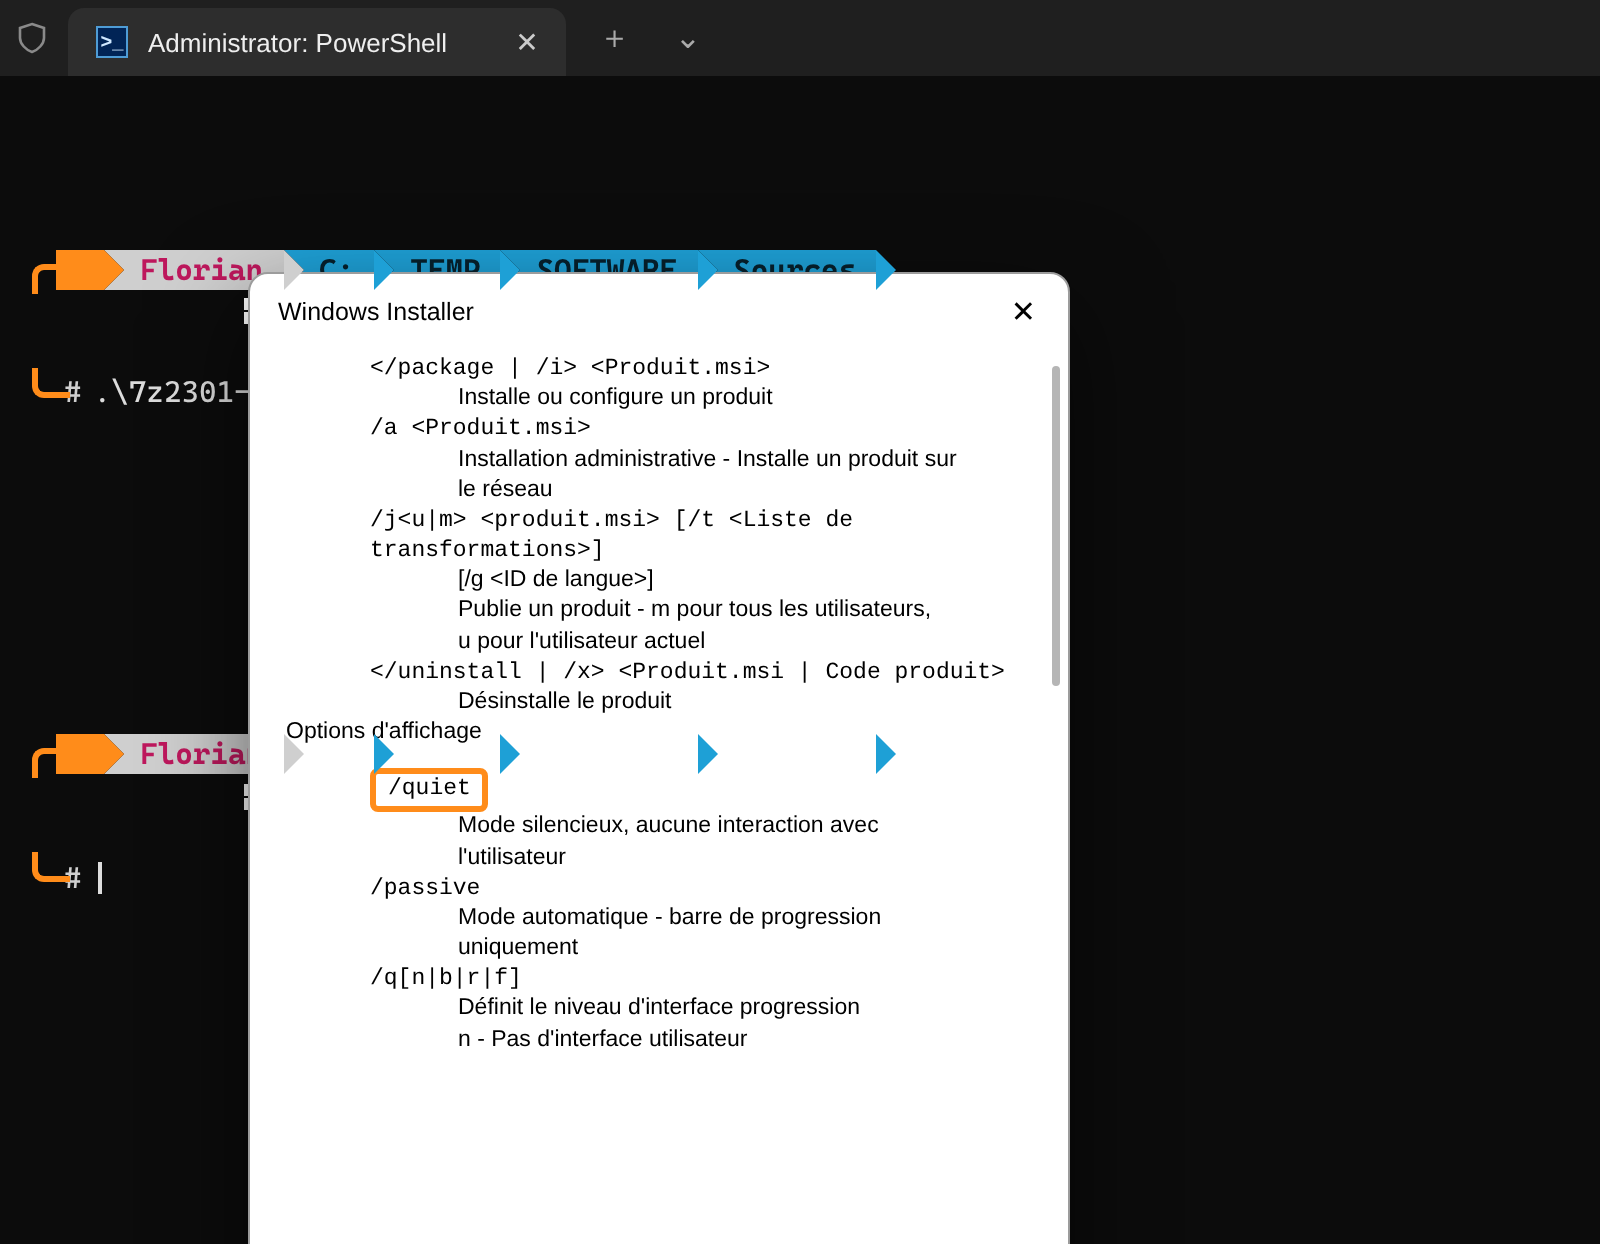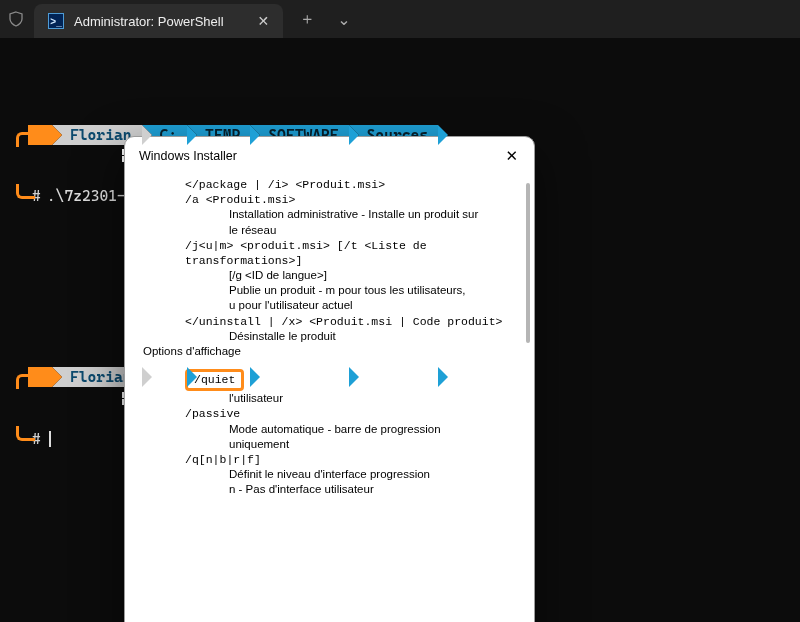--- a/index.html
+++ b/index.html
@@ -136,21 +136,21 @@
     padding-left: 4px; padding-right: 4px;
   }
   .seg-win .winlogo {
     width: 14px; height: 14px;
     display: inline-block;
   }
   .seg-user  { background: #cfcfcf; color: #cfcfcf; }
   .seg-drive,
   .seg-path  { background: #1ea0d6; color: #1ea0d6; }
 
-  .seg span.label { color: #0c4a6e; }
+  .seg span.label { color: #be185d; }
   .seg-path span.label,
   .seg-drive span.label { color: #06202c; }
 
   .cont-hash  { color: #cfcfcf; margin-left: 4px; margin-right: 6px; }
   .cmd        { color: #dcdcdc; }
   .cursor {
     display: inline-block;
     width: 2px; height: 16px;
     background: #ddd; vertical-align: middle;
     margin-left: 2px;
@@ -308,35 +308,37 @@
 <div class="dlg">
   <div class="tbar">
     <span>Windows Installer</span>
     <span class="x">✕</span>
   </div>
 
   <div class="body">
     <div class="scrollbar"></div>
     <div class="msi">
       <div class="ind1">&lt;/package | /i&gt; &lt;Produit.msi&gt;</div>
+      <div class="ind2">Installe ou configure un produit</div>
       <div class="ind1">/a &lt;Produit.msi&gt;</div>
       <div class="ind2">Installation administrative - Installe un produit sur</div>
       <div class="ind2">le réseau</div>
       <div class="ind1">/j&lt;u|m&gt; &lt;produit.msi&gt; [/t &lt;Liste de transformations&gt;]</div>
       <div class="ind2">[/g &lt;ID de langue&gt;]</div>
       <div class="ind2">Publie un produit - m pour tous les utilisateurs,</div>
       <div class="ind2">u pour l'utilisateur actuel</div>
       <div class="ind1">&lt;/uninstall | /x&gt; &lt;Produit.msi | Code produit&gt;</div>
       <div class="ind2">Désinstalle le produit</div>
 
       <div class="ind0 sect">Options d'affichage</div>
 
       <div class="ind1">
         <span class="quiet-box">/quiet</span>
       </div>
+      <div class="ind2">Mode silencieux, aucune interaction avec</div>
       <div class="ind2">l'utilisateur</div>
       <div class="ind1">/passive</div>
       <div class="ind2">Mode automatique - barre de progression</div>
       <div class="ind2">uniquement</div>
       <div class="ind1">/q[n|b|r|f]</div>
       <div class="ind2">Définit le niveau d'interface progression</div>
       <div class="ind2">n - Pas d'interface utilisateur</div>
 
     </div>
   </div>

